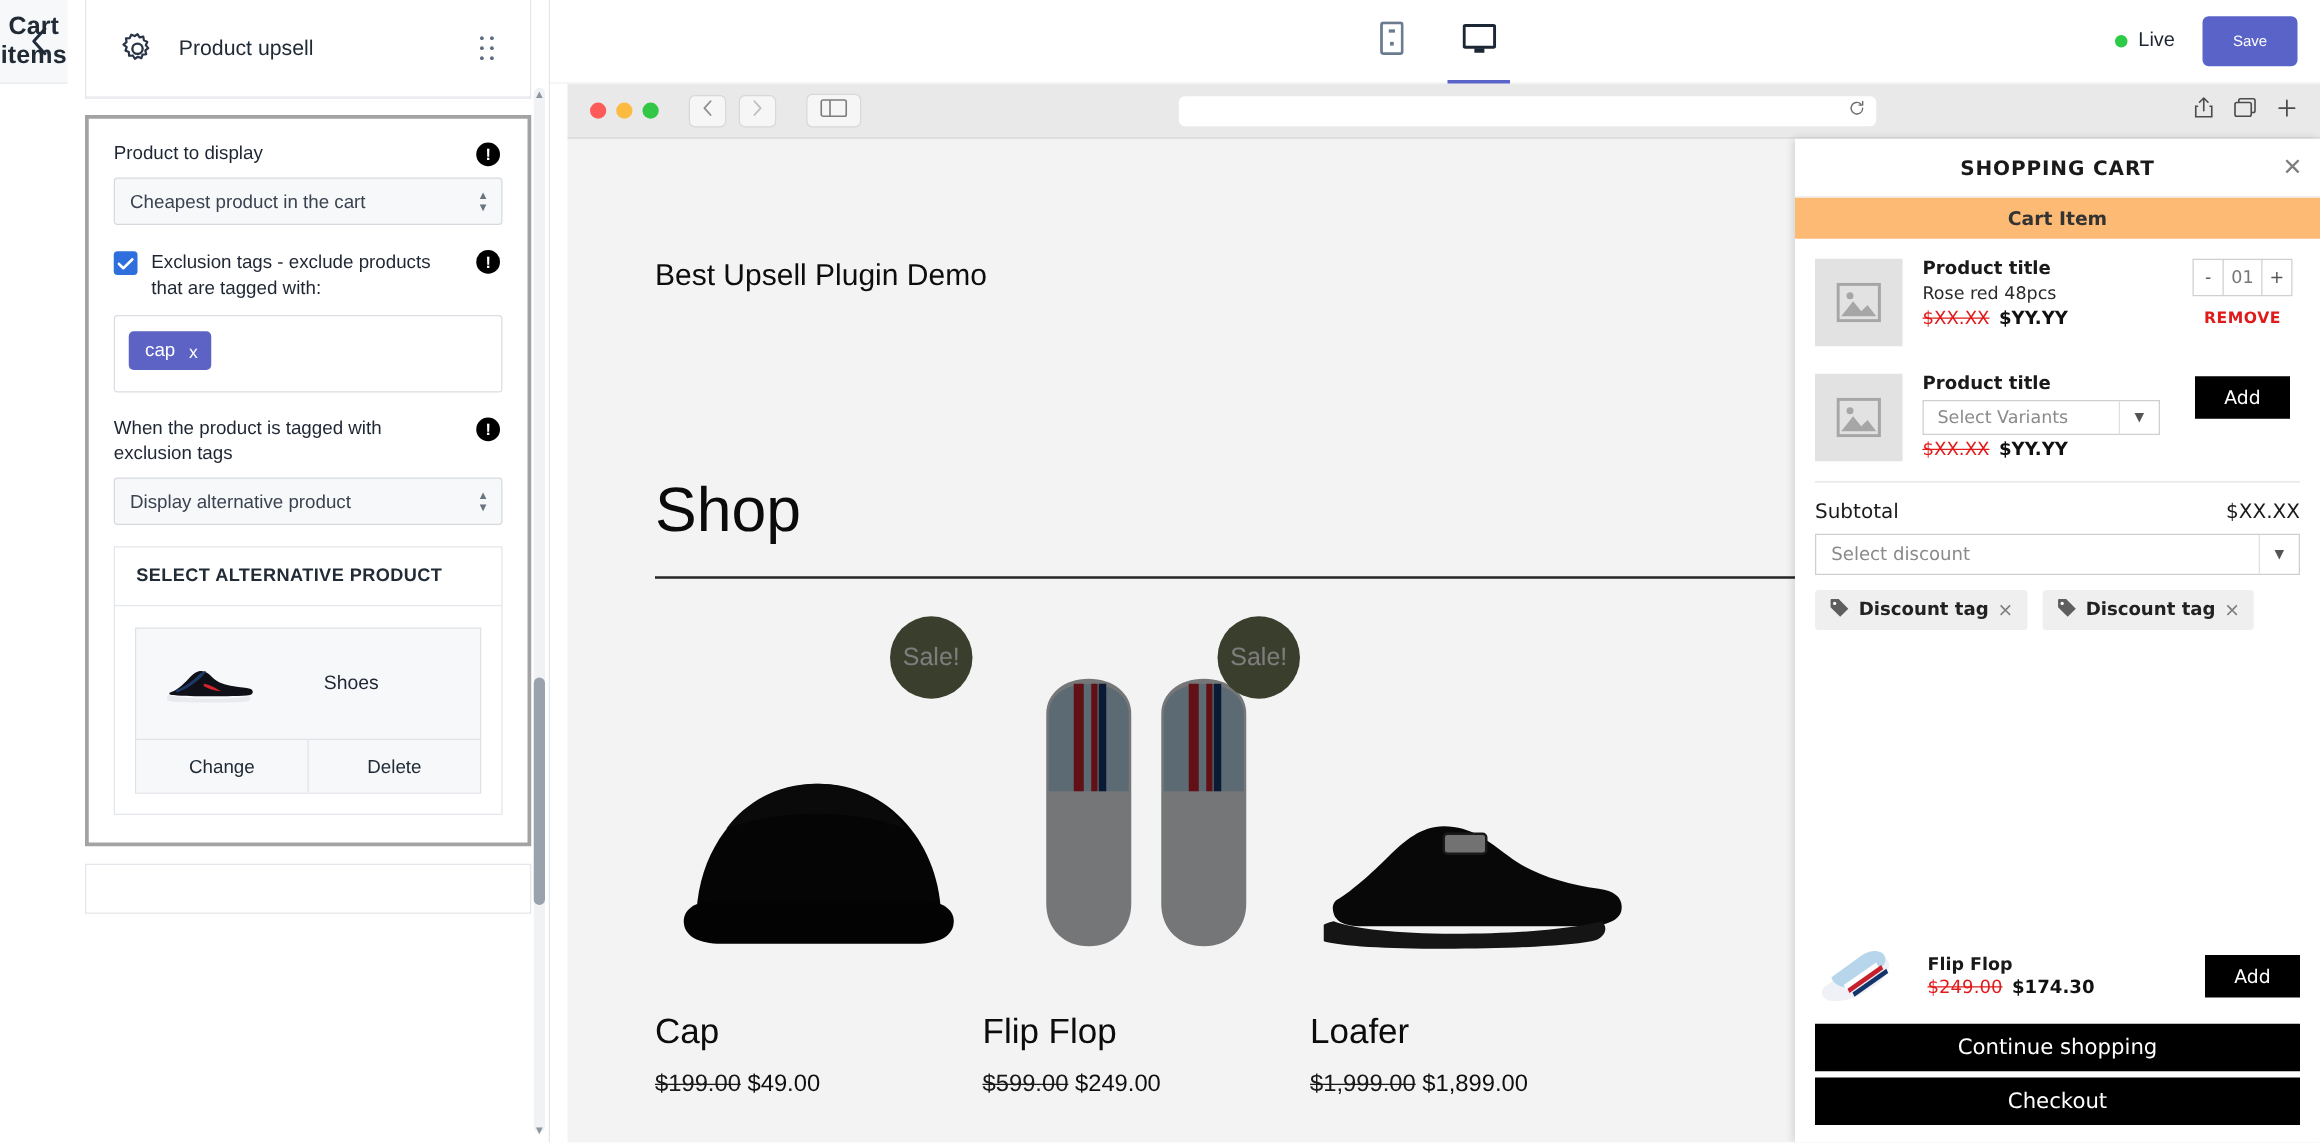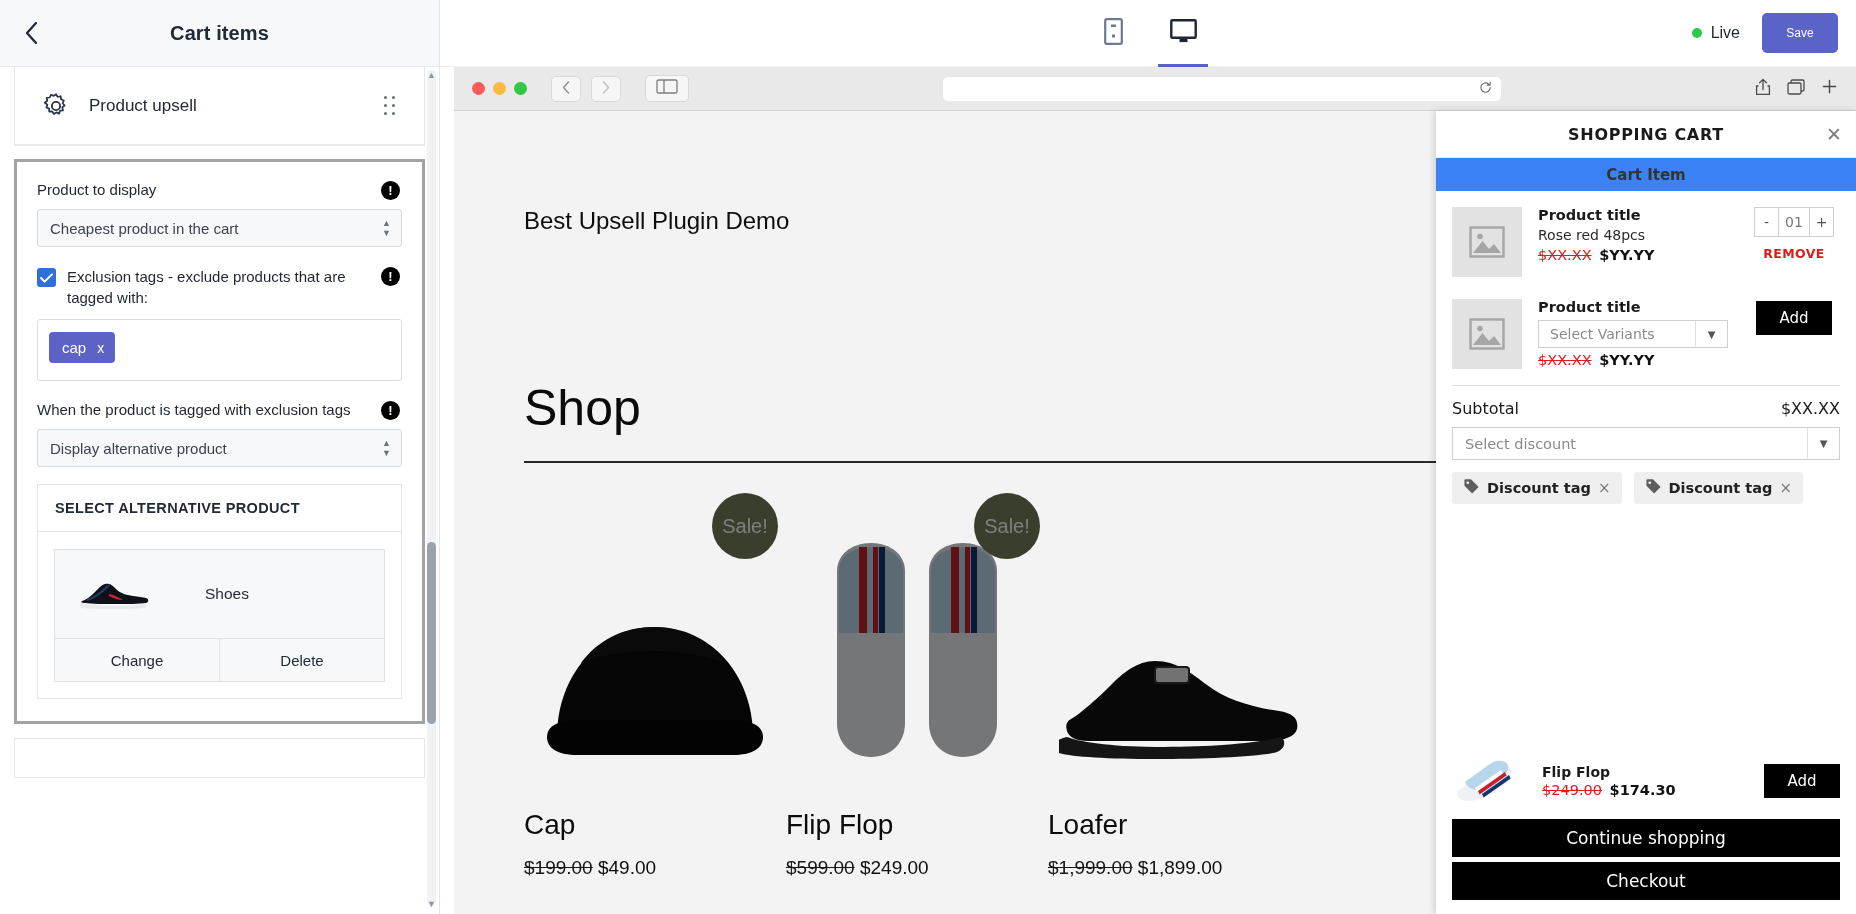--- a/index.html
+++ b/index.html
@@ -7,21 +7,21 @@
     width: 1856px; height: 914px;
     font-family: "Liberation Sans", sans-serif;
     background: #fff; overflow: hidden;
   }
   .app { position: relative; width: 1856px; height: 914px; display: flex; }
 
   
   .sidebar {
     width: 440px; height: 914px; background: #fff;
     border-right: 1px solid #e3e6ea;
-    display: flex; flex-direction: column; position: relative;
+    display: flex; position: relative;
   }
   .sb-header {
     height: 67px; min-height: 67px; background: #f7f8fa;
     border-bottom: 1px solid #e7e9ec;
     display: flex; align-items: center; position: relative;
   }
   .back-btn {
     width: 46px; height: 46px; margin-left: 8px;
     display: flex; align-items: center; justify-content: center;
     cursor: pointer; color: #1f2a3d;
@@ -264,21 +264,21 @@
   }
   .cart-head h3 {
     position: absolute; left: 0; right: 0; text-align: center;
     font-size: 16px; font-weight: 700; letter-spacing: .7px; color: #1a1a1a;
   }
   .cart-x {
     margin-left: auto; margin-right: 14px; font-size: 19px; color: #7d7d7d;
     cursor: pointer; line-height: 1; z-index: 2;
   }
   .cart-item-bar {
-    background: #3b82f6; height: 33px; display: flex; align-items: center;
+    background: #fdba74; height: 33px; display: flex; align-items: center;
     justify-content: center; font-size: 15px; font-weight: 700; color: #333;
   }
   .cart-rows { padding: 0 16px; }
   .citem { display: flex; padding: 16px 0 6px 0; gap: 16px; }
   .cthumb {
     width: 70px; height: 70px; background: #e2e2e2; flex: none;
     display: flex; align-items: center; justify-content: center;
   }
   .cinfo { flex: 1; min-width: 0; }
   .ctitle { font-size: 14.5px; font-weight: 700; color: #1a1a1a; }

